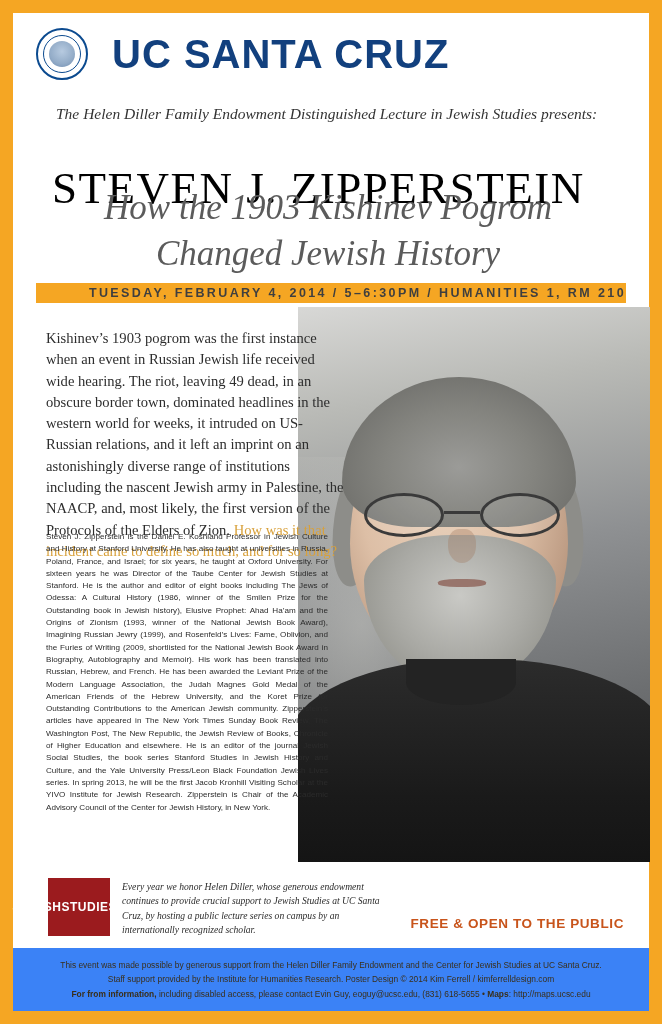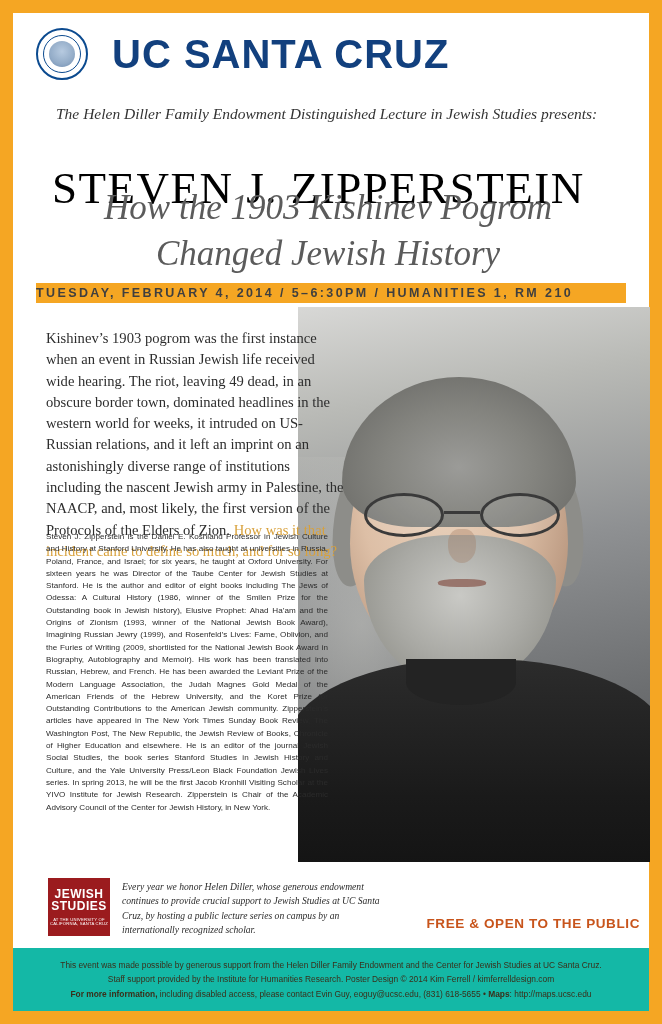--- a/index.html
+++ b/index.html
@@ -129,21 +129,21 @@
   }
   .detail-bar {
     position: absolute;
     top: 283px;
     left: 36px;
     width: 590px;
     height: 20px;
     background: #f5a623;
     display: flex;
     align-items: center;
-    justify-content: flex-start;
+    justify-content: flex-end;
   }
   .detail-bar-text {
     font-family: "Liberation Sans", sans-serif;
     font-weight: bold;
     font-size: 12.5px;
     letter-spacing: 2.4px;
     color: #3f3f3f;
     white-space: nowrap;
   }
 
@@ -301,21 +301,20 @@
   .js-logo {
     position: absolute;
     left: 48px;
     top: 878px;
     width: 62px;
     height: 58px;
     background: #9b1b1e;
     color: #ffffff;
     font-family: "Liberation Sans", sans-serif;
     display: flex;
-    flex-direction: column;
     align-items: center;
     justify-content: center;
     text-align: center;
     line-height: 1.05;
   }
   .js-logo .l1 {
     font-size: 12px;
     font-weight: bold;
     letter-spacing: .5px;
   }
@@ -335,36 +334,36 @@
     top: 880px;
     width: 262px;
     font-family: "Liberation Serif", serif;
     font-style: italic;
     font-size: 9.6px;
     line-height: 1.5;
     color: #2b2b2b;
   }
   .free-open {
     position: absolute;
-    right: 22px;
+    right: 38px;
     top: 916px;
     font-family: "Liberation Sans", sans-serif;
     font-weight: bold;
     font-size: 13.5px;
     letter-spacing: .6px;
     color: #c8541b;
     white-space: nowrap;
   }
   .footer {
     position: absolute;
     left: 13px;
     bottom: 13px;
     width: 636px;
     height: 63px;
-    background: #14b8a6;
+    background: #3b82f6;
     display: flex;
     flex-direction: column;
     align-items: center;
     justify-content: center;
     text-align: center;
     font-family: "Liberation Sans", sans-serif;
     font-size: 8.4px;
     line-height: 1.7;
     color: #3a2f1a;
   }
@@ -428,16 +427,16 @@
     <div class="l3">AT THE UNIVERSITY OF CALIFORNIA, SANTA CRUZ</div>
   </div>
 
   <div class="donor-note">Every year we honor Helen Diller, whose generous endowment continues to provide crucial support to Jewish Studies at UC Santa Cruz, by hosting a public lecture series on campus by an internationally recognized scholar.</div>
 
   <div class="free-open">FREE &amp; OPEN TO THE PUBLIC</div>
 
   <div class="footer">
     <div class="row">This event was made possible by generous support from the Helen Diller Family Endowment and the Center for Jewish Studies at UC Santa Cruz.</div>
     <div class="row">Staff support provided by the Institute for Humanities Research.  Poster Design © 2014 Kim Ferrell / kimferrelldesign.com</div>
-    <div class="row"><b>For more information,</b><span> including disabled access, please contact Evin Guy, eoguy@ucsc.edu, (831) 618-5655 • </span><b>Maps</b><span>: http://maps.ucsc.edu</span></div>
+    <div class="row"><b>For from information,</b><span> including disabled access, please contact Evin Guy, eoguy@ucsc.edu, (831) 618-5655 • </span><b>Maps</b><span>: http://maps.ucsc.edu</span></div>
   </div>
 
 </div>
 
 </body></html>

